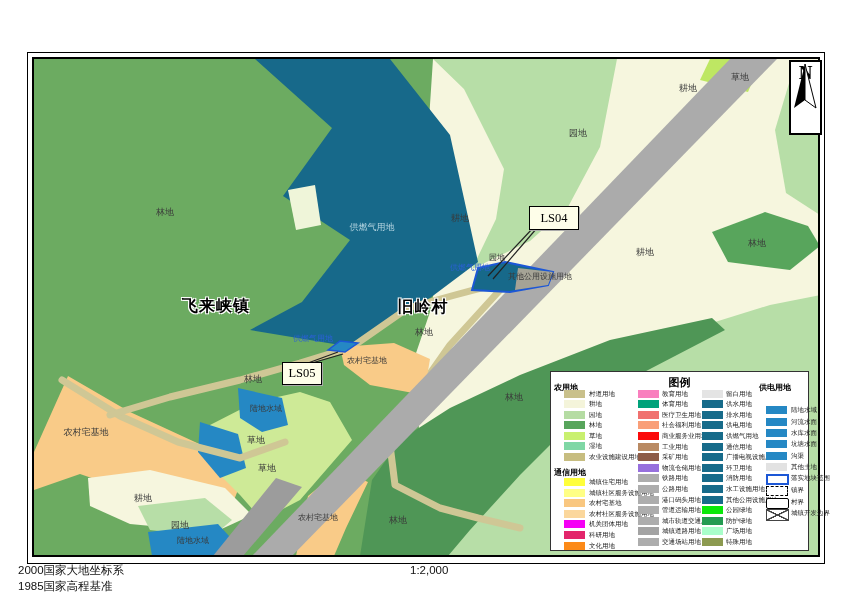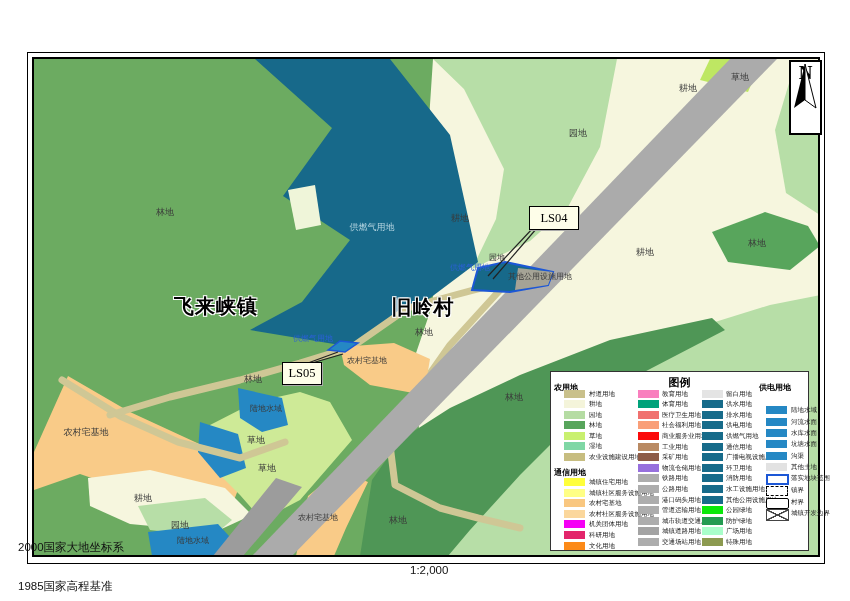--- a/index.html
+++ b/index.html
@@ -10,21 +10,21 @@
   #map-outer{position:absolute;left:27px;top:52px;width:796px;height:510px;border:1px solid #000;}
   #map{position:absolute;left:32px;top:57px;width:784px;height:496px;border:2px solid #000;background:#F6F6DE;}
   #map svg{position:absolute;left:0;top:0;}
   #map-labels{position:absolute;left:0;top:0;width:784px;height:496px;}
   .mlbl{position:absolute;transform:translate(-50%,-50%);white-space:nowrap;
         font-family:"Liberation Sans",sans-serif;color:#3a3a3a;}
   .norm{font-size:9px;}
   .small{font-size:8px;}
   .blue{font-size:8px;color:#2b5fd9;}
   .light{font-size:9px;color:#b7d6e2;}
-  .town{font-size:20px;font-weight:bold;color:#000;letter-spacing:1px;
+  .town{font-size:16px;font-weight:bold;color:#000;letter-spacing:1px;
         text-shadow:-1px -1px 0 #fff,1px -1px 0 #fff,-1px 1px 0 #fff,1px 1px 0 #fff;}
   .callout{position:absolute;background:#FEFEE9;border:1px solid #000;box-shadow:1px 1px 0 #aaa;
            display:flex;align-items:center;justify-content:center;
            font-family:"Liberation Serif",serif;font-size:12.5px;color:#000;}
   #north{position:absolute;left:755px;top:1px;width:33px;height:75px;background:#fff;
          border:2px solid #000;box-sizing:border-box;text-align:center;}
   #north .n-label{font-family:"Liberation Serif",serif;font-weight:bold;font-size:19px;line-height:21px;color:#000;}
   #legend{position:absolute;left:516px;top:312px;width:259px;height:180px;background:#fff;
           border:1px solid #333;box-sizing:border-box;}
   #legend-title{position:absolute;left:0;top:3px;width:100%;text-align:center;
@@ -234,16 +234,16 @@
           <div class="lg-swatch sw-os" style="left: 215px; top: 126px;"></div>
           <div class="lg-label" style="left: 240px; top: 126px;">村界</div>
           <div class="lg-swatch sw-ox" style="left: 215px; top: 137px;"></div>
           <div class="lg-label" style="left: 240px; top: 137px;">城镇开发边界</div>
         </div>
     </div>
   <div class="callout" style="left: 487px; top: 147px; width: 48px; height: 22px; margin-left: 8px;">LS04</div>
       <div class="callout" style="left: 248px; top: 303px; width: 38px; height: 21px;">LS05</div>
     </div>
 
-  <div class="footer-text" style="left:18px;top:540px;">2000国家大地坐标系</div>
+  <div class="footer-text" style="left:18px;top:563px;">2000国家大地坐标系</div>
   <div class="footer-text" style="left:18px;top:579px;">1985国家高程基准</div>
   <div class="footer-text" style="left:410px;top:564px;width:70px;">1:2,000</div>
 </div>
 
 </body></html>

